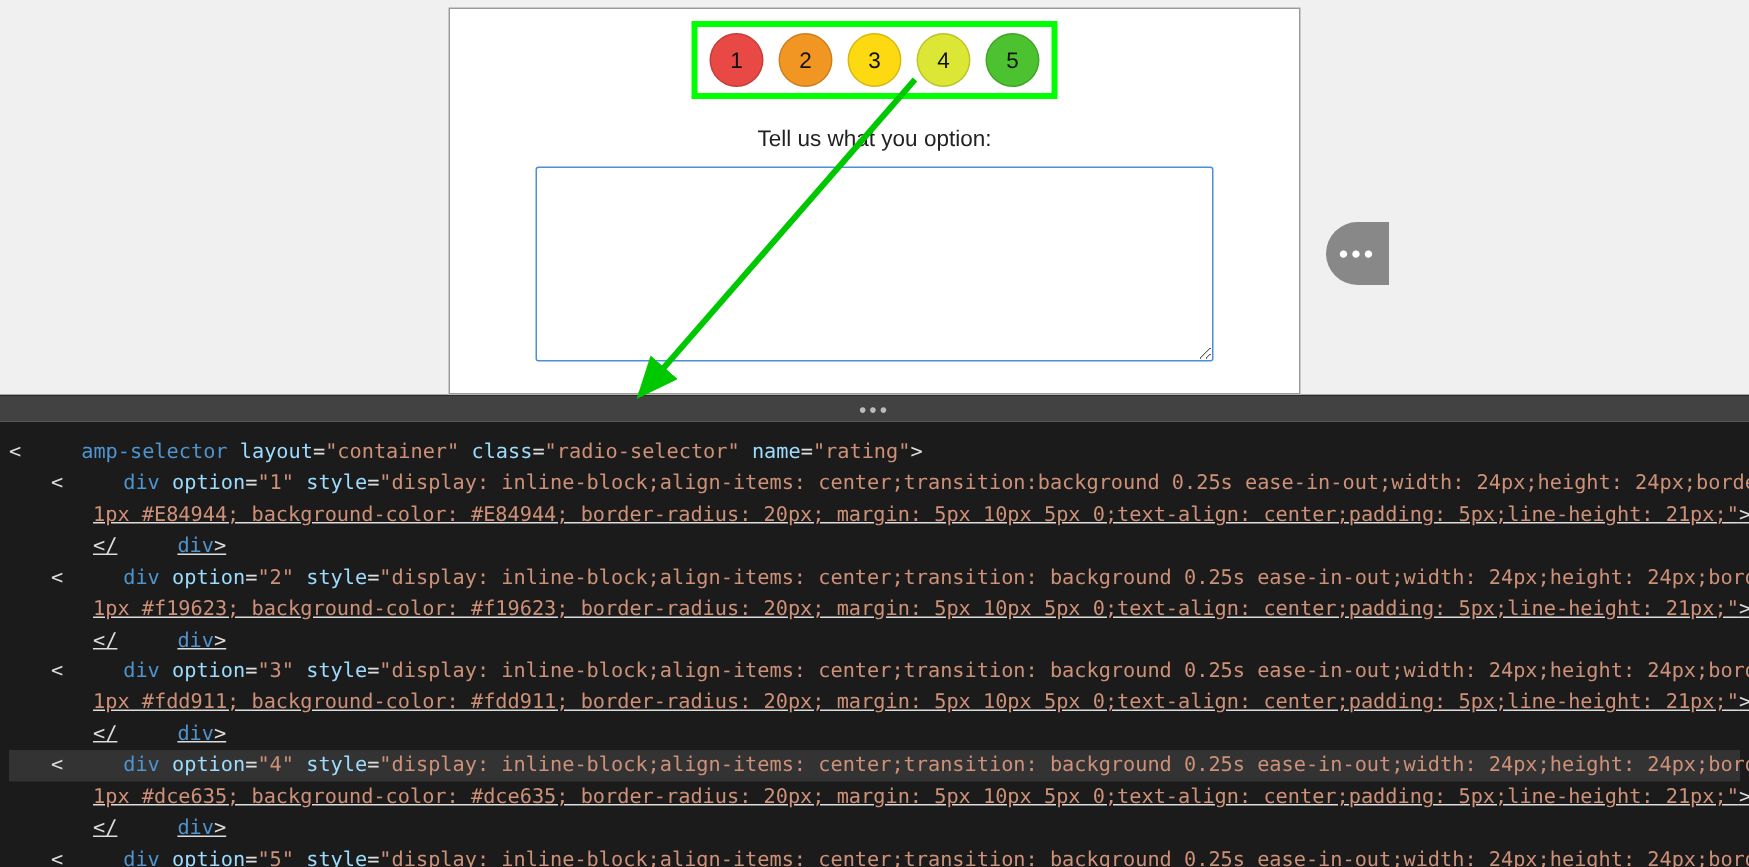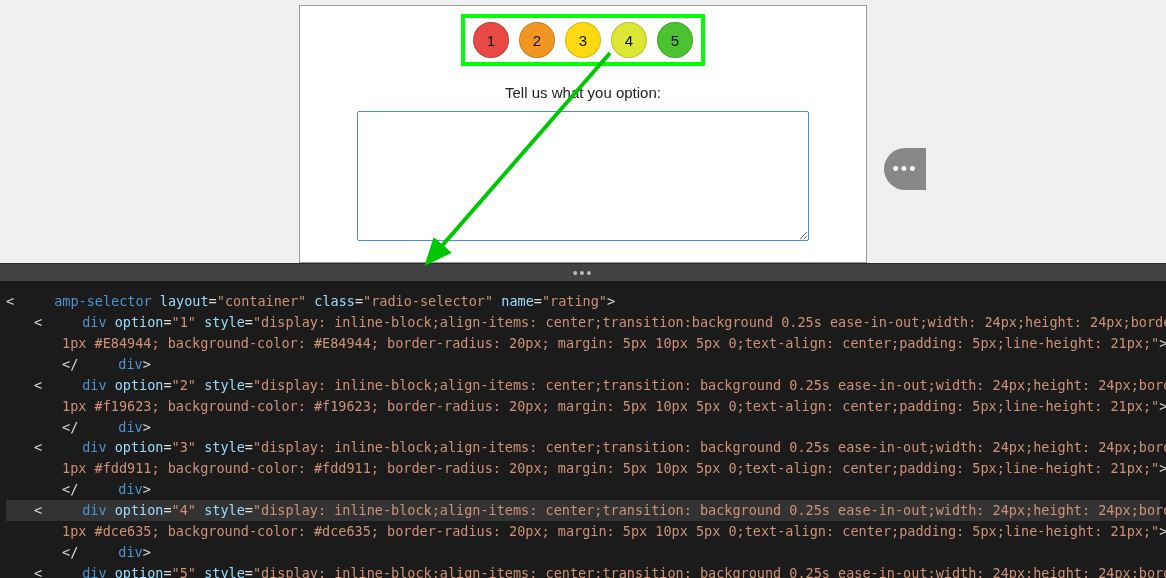--- a/index.html
+++ b/index.html
@@ -105,21 +105,21 @@
       font-family: "Consolas", "Menlo", monospace;
       font-size: 13.5px;
       line-height: 1.55;
       color: #ddd;
       overflow: hidden;
       white-space: pre;
     }
     .code-area .line { display: block; }
     .code-area .line.hl { background: #333; }
     .indent1 { padding-left: 28px; }
-    .indent2 { padding-left: 56px; }
+    .indent2 { padding-left: 56px; text-decoration: underline; }
     .tag { color: #4e94ce; margin-left: 40px; }
     .attr { color: #9cdcfe; text-align: right; }
     .val { color: #ce9178; }
   </style>
 </head>
 <body>
 
 <div class="preview-area">
   <div class="card">
     <div class="rating-box" id="rating-box">

